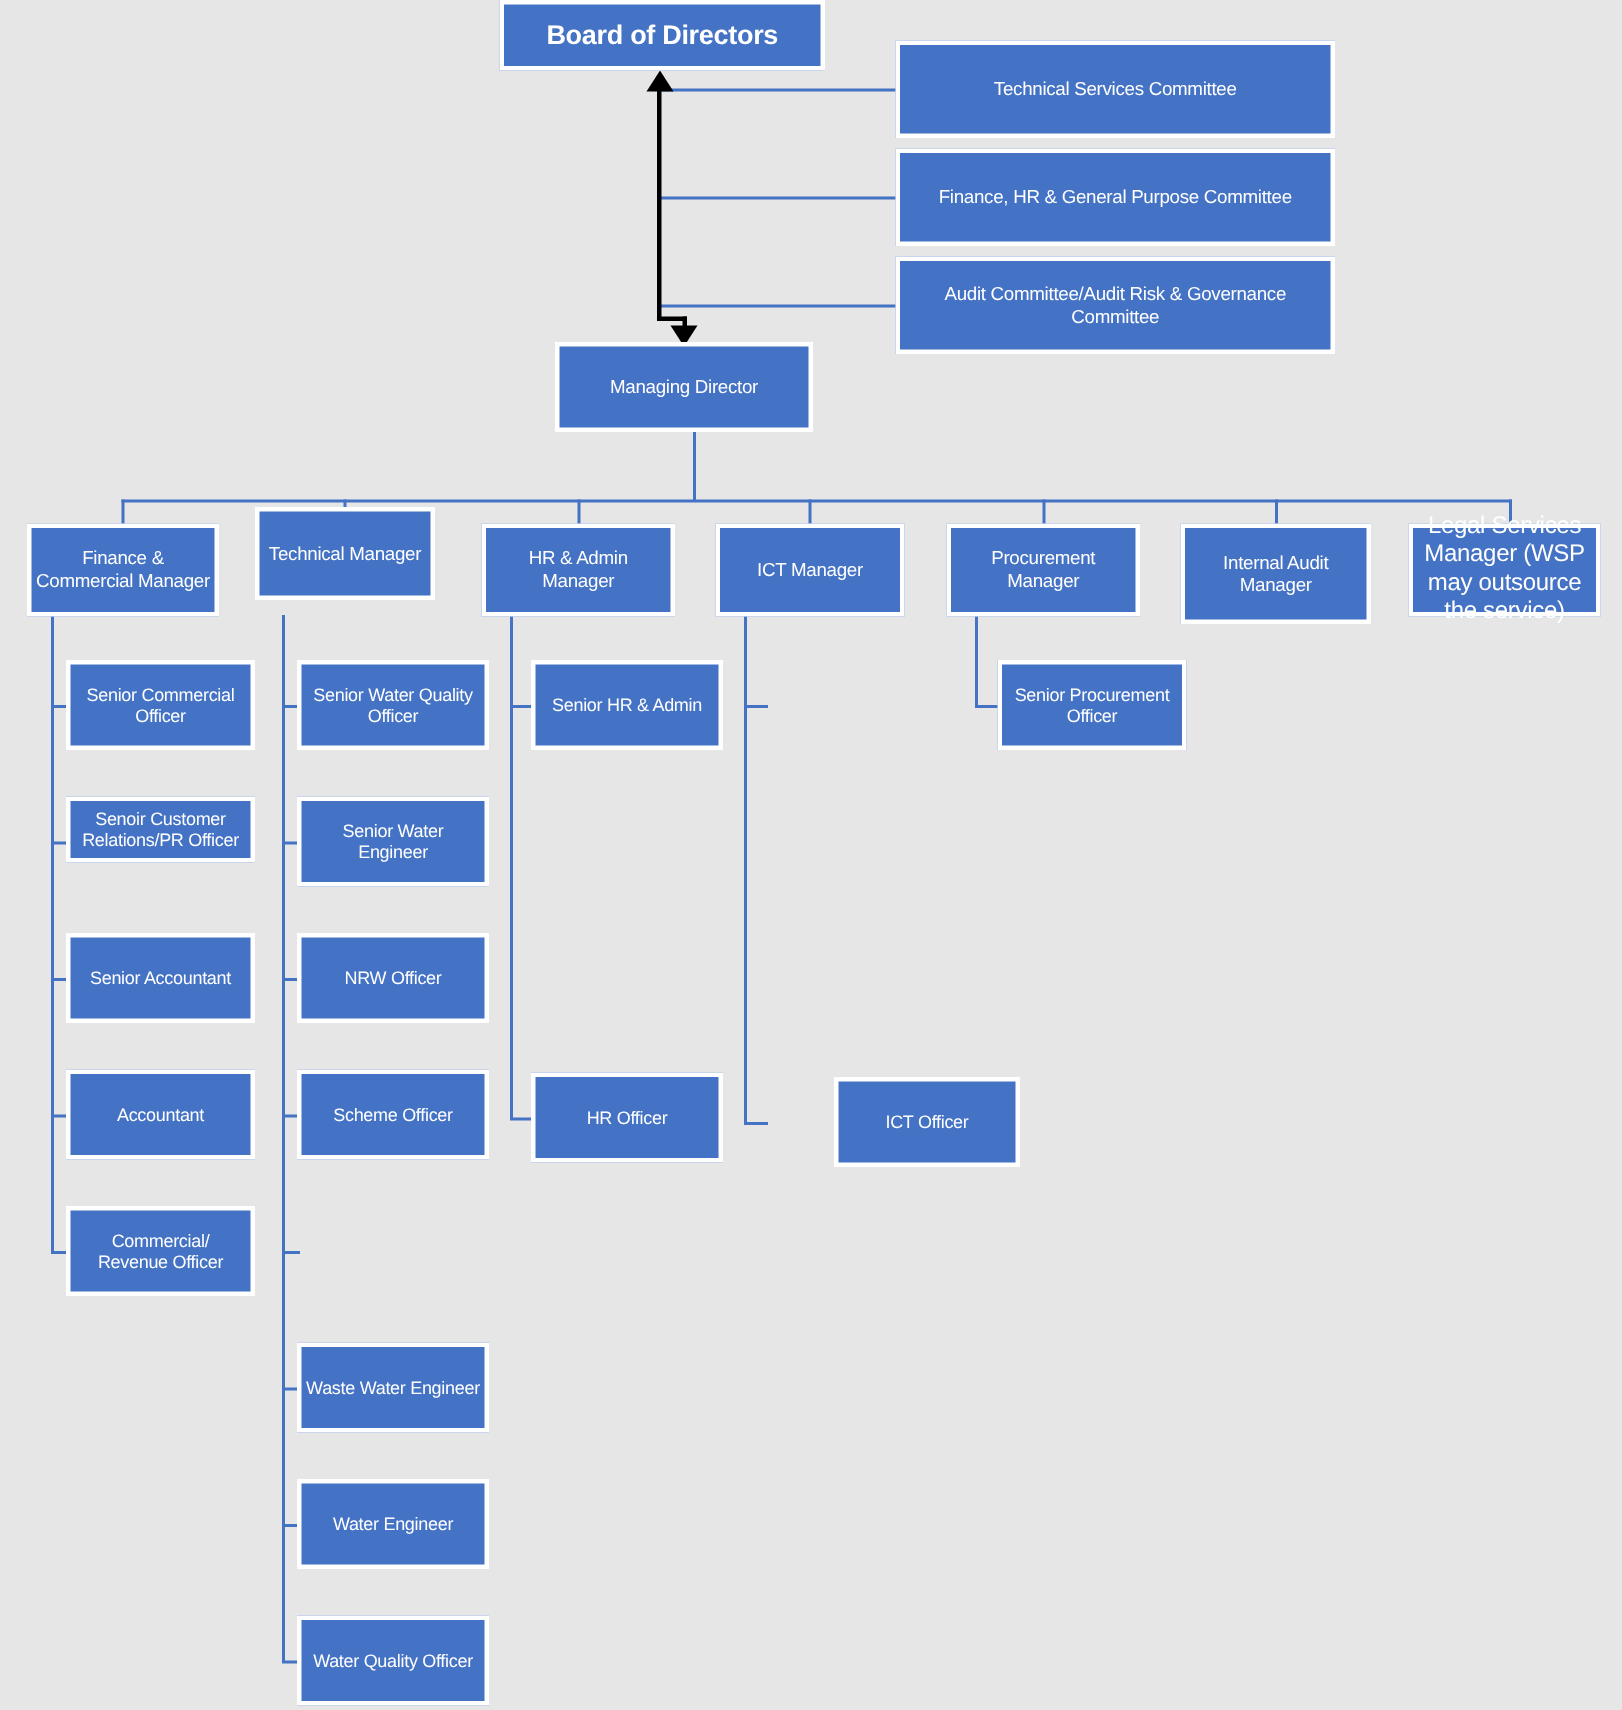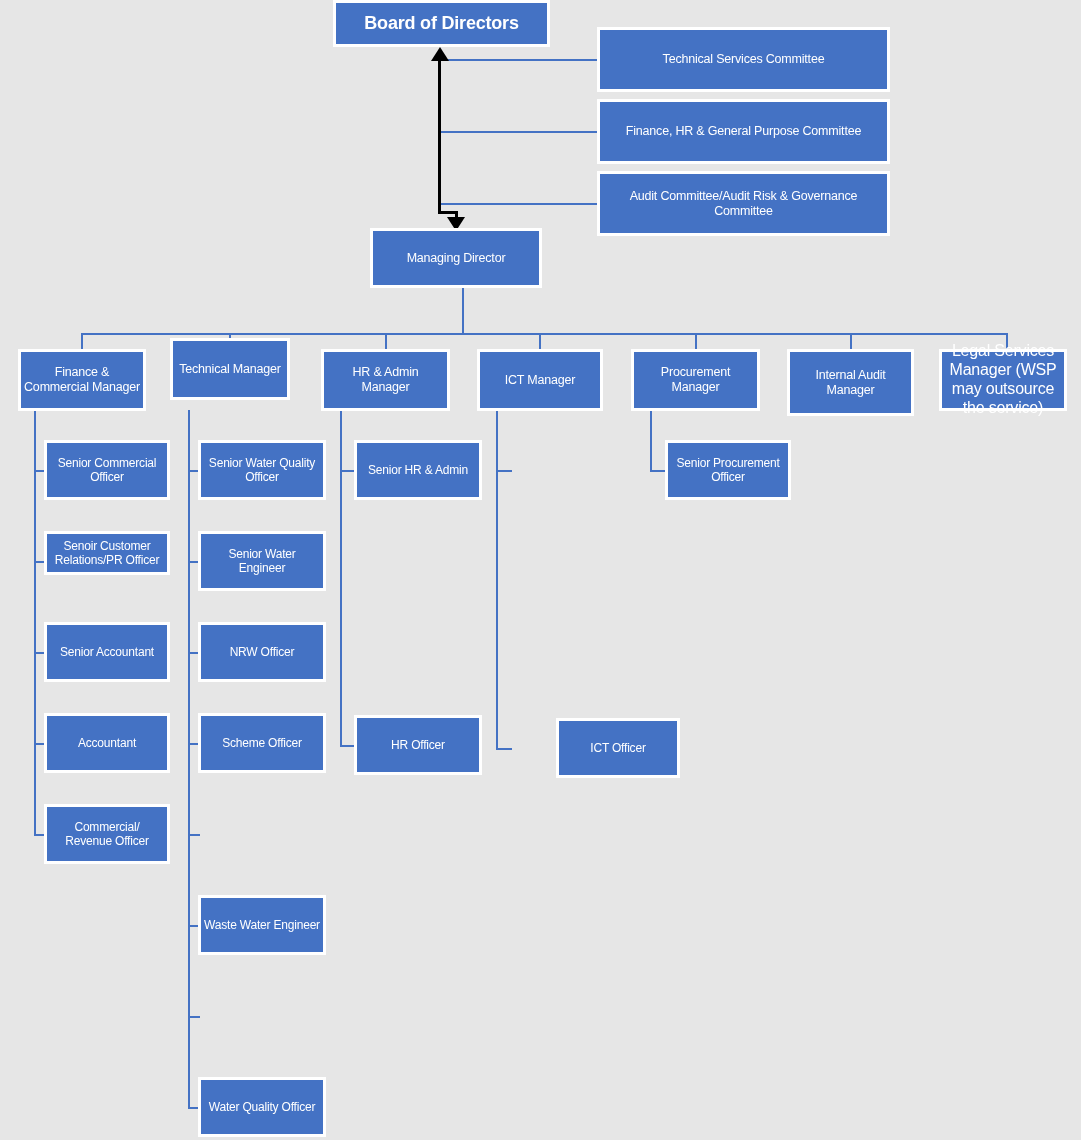--- a/index.html
+++ b/index.html
@@ -205,20 +205,23 @@
   </div>
   <div class="node n-sub" style="left:198px; top:622px; width:128px; height:60px;">
     <span>NRW Officer</span>
   </div>
   <div class="node n-sub" style="left:198px; top:713px; width:128px; height:60px;">
     <span>Scheme Officer</span>
   </div>
   <div class="node n-sub" style="left:198px; top:895px; width:128px; height:60px;">
     <span>Waste Water Engineer</span>
   </div>
+  <div class="node n-sub" style="left:198px; top:986px; width:128px; height:60px;">
+    <span>Water Engineer</span>
+  </div>
   <div class="node n-sub" style="left:198px; top:1077px; width:128px; height:60px;">
     <span>Water Quality Officer</span>
   </div>
 
   <div class="node n-sub" style="left:354px; top:440px; width:128px; height:60px;">
     <span>Senior HR &amp; Admin</span>
   </div>
   <div class="node n-sub" style="left:354px; top:715px; width:128px; height:60px;">
     <span>HR Officer</span>
   </div>

